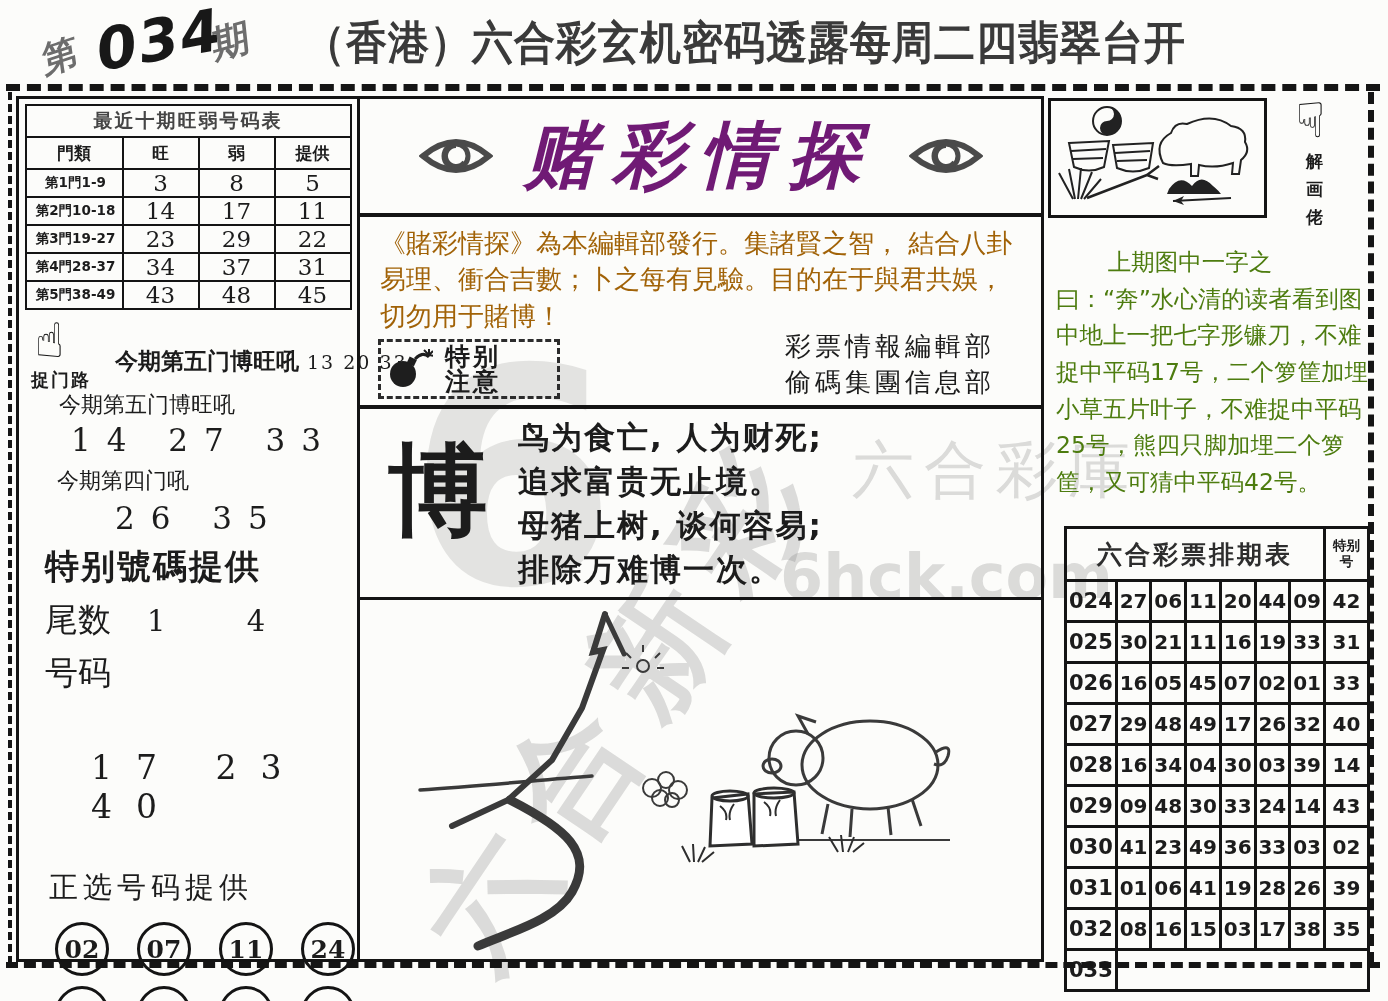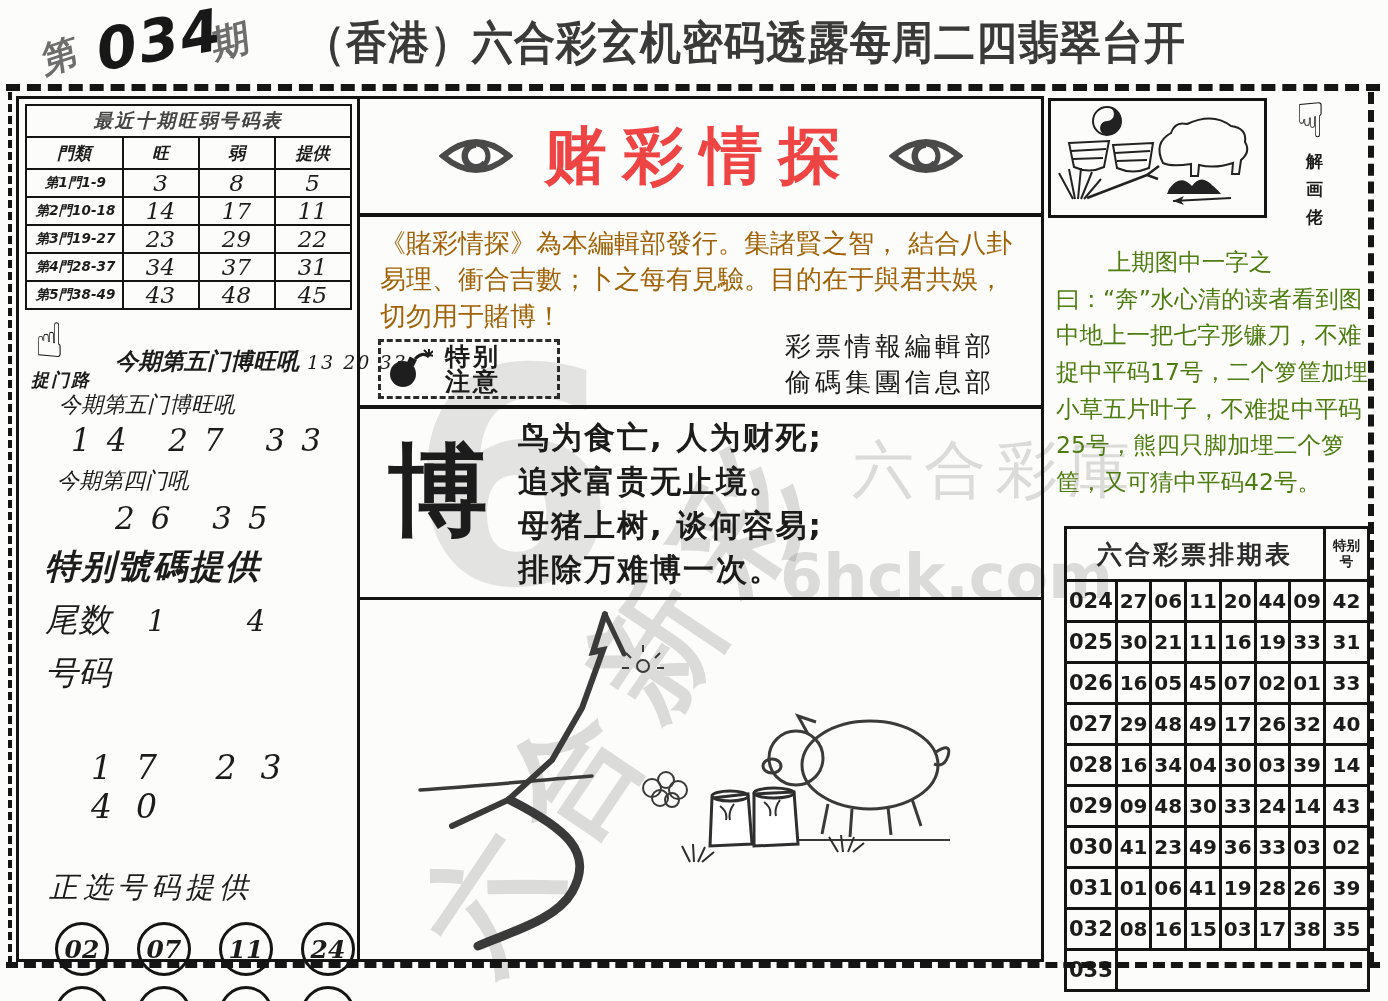--- a/index.html
+++ b/index.html
@@ -27,21 +27,21 @@
   
   .wm{position:absolute;z-index:0;pointer-events:none;}
   .wm-six{left:408px;top:330px;font-size:300px;font-weight:900;color:rgba(100,100,100,0.16);line-height:1;}
   .wm-diag{left:385px;top:905px;font-size:125px;font-weight:700;color:rgba(90,90,90,0.20);
            letter-spacing:26px;transform:rotate(-56deg);transform-origin:0 0;white-space:nowrap;}
   .wm-name{left:852px;top:428px;font-size:62px;color:rgba(120,120,120,0.25);letter-spacing:10px;}
   .wm-site{left:780px;top:540px;font-size:62px;font-weight:900;color:rgba(120,120,120,0.25);}
 
   
   .left-col{position:absolute;left:16px;top:96px;width:338px;height:860px;border:3px solid #141414;
-            z-index:1;background:rgba(252,252,250,0.6);font-style:italic;}
+            z-index:1;background:rgba(252,252,250,0.6);}
   .hot-table{border-collapse:collapse;margin:5px auto 0;}
   .hot-table td,.hot-table th{border:2px solid #141414;text-align:center;padding:0;}
   .ht-title{font-size:19px;letter-spacing:2px;font-weight:bold;color:#454545;height:30px;width:318px;}
   .hot-table th{font-size:17px;height:30px;}
   .ht-gate{font-size:13.5px;font-weight:bold;text-align:left;padding-left:3px !important;width:92px;}
   .ht-num{font-family:"DejaVu Serif",serif;font-size:23px;height:25px;width:74px;}
 
   .tips{position:relative;height:218px;}
   .thumb{position:absolute;left:16px;top:2px;font-size:48px;color:#111;}
   .tips-label{position:absolute;left:12px;top:58px;font-size:18px;font-weight:900;letter-spacing:2px;}
@@ -61,21 +61,21 @@
   .circle-row{display:flex;gap:28px;margin:14px 0 0 36px;}
   .circle-row.second{margin-top:10px;}
   .circle{width:48px;height:48px;border:3px solid #141414;border-radius:50%;display:flex;
           align-items:center;justify-content:center;font-family:"DejaVu Serif",serif;
           font-size:25px;font-weight:bold;}
 
   
   .center-col{position:absolute;left:357px;top:96px;width:681px;height:860px;border:3px solid #141414;z-index:1;}
   .masthead{height:114px;display:flex;align-items:center;justify-content:center;gap:32px;
             border-bottom:4px solid #141414;}
-  .mast-title{font-size:62px;font-weight:900;color:#ef4444;letter-spacing:16px;white-space:nowrap;}
+  .mast-title{font-size:72px;font-weight:900;color:#701a75;letter-spacing:16px;white-space:nowrap;font-style:italic;}
   .intro-sec{position:relative;height:192px;border-bottom:4px solid #141414;padding:8px 14px 0 20px;box-sizing:border-box;}
   .intro{font-size:26px;line-height:1.4;color:#a16207;}
   .sig{position:absolute;right:46px;font-size:26px;letter-spacing:4px;}
   .sig1{top:112px;}.sig2{top:148px;}
   .notice{position:absolute;left:18px;bottom:6px;width:182px;height:60px;border:3px dashed #2c2c2c;
           display:flex;align-items:center;gap:12px;padding-left:6px;box-sizing:border-box;}
   .notice-text{font-size:25px;font-weight:900;line-height:1.02;letter-spacing:3px;}
   .poem-sec{position:relative;height:188px;border-bottom:3px solid #141414;}
   .bo{position:absolute;left:28px;top:32px;font-size:100px;font-weight:900;line-height:1;}
   .poem{position:absolute;left:158px;top:6px;font-size:31px;font-weight:700;line-height:1.42;letter-spacing:2px;}

